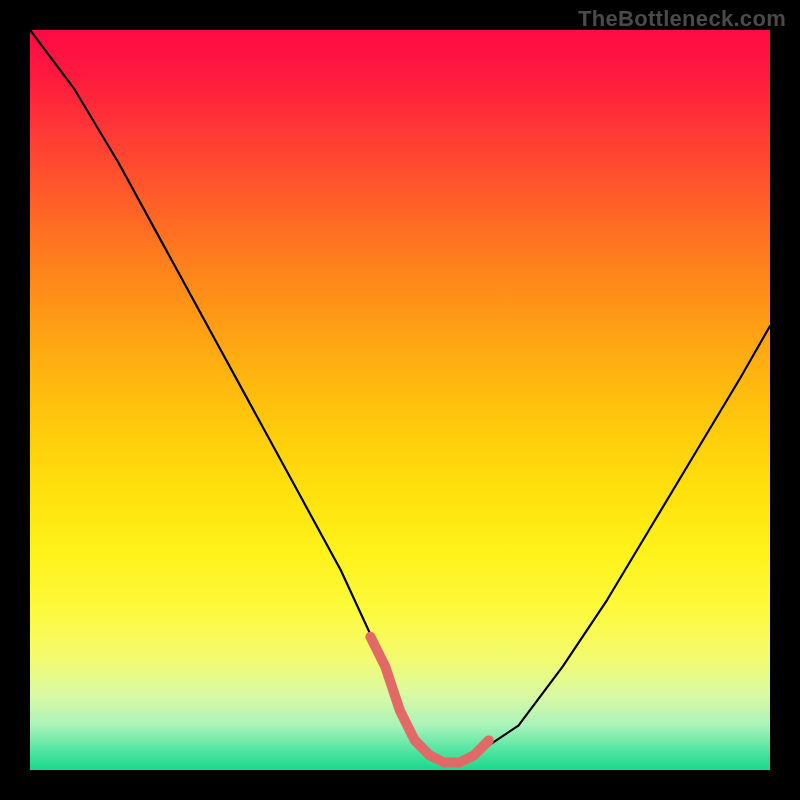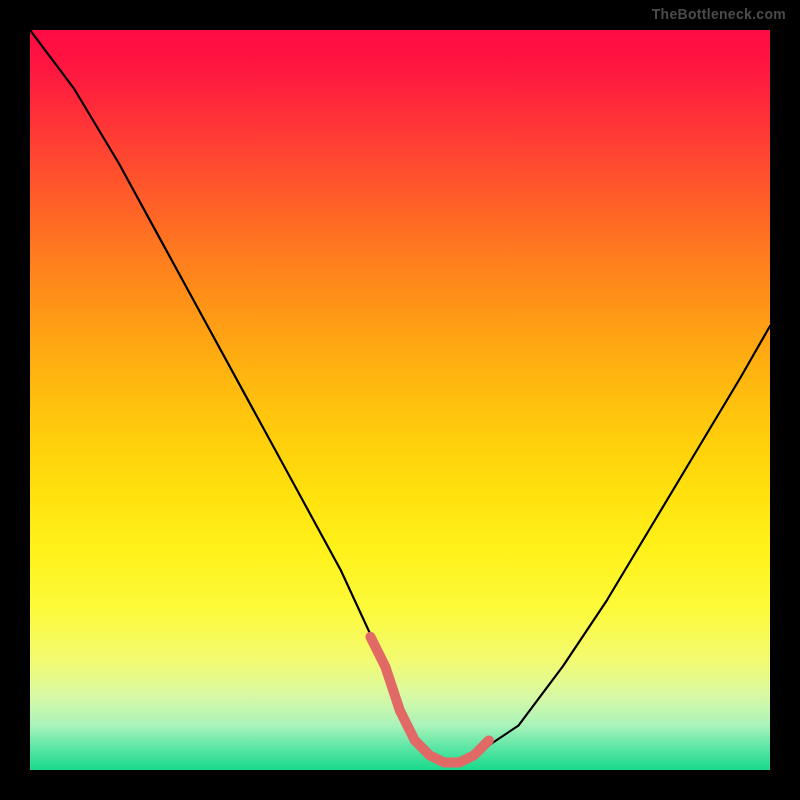--- a/index.html
+++ b/index.html
@@ -15,21 +15,21 @@
     position: relative;
     width: 800px;
     height: 800px;
     background: #000;
   }
   .watermark {
     position: absolute;
     top: 6px;
     right: 14px;
     color: #4a4a4a;
-    font-size: 14px;
+    font-size: 22px;
     font-weight: 600;
     letter-spacing: 0.3px;
     z-index: 10;
     user-select: none;
   }
   .plot {
     position: absolute;
     left: 30px;
     top: 30px;
     width: 740px;

